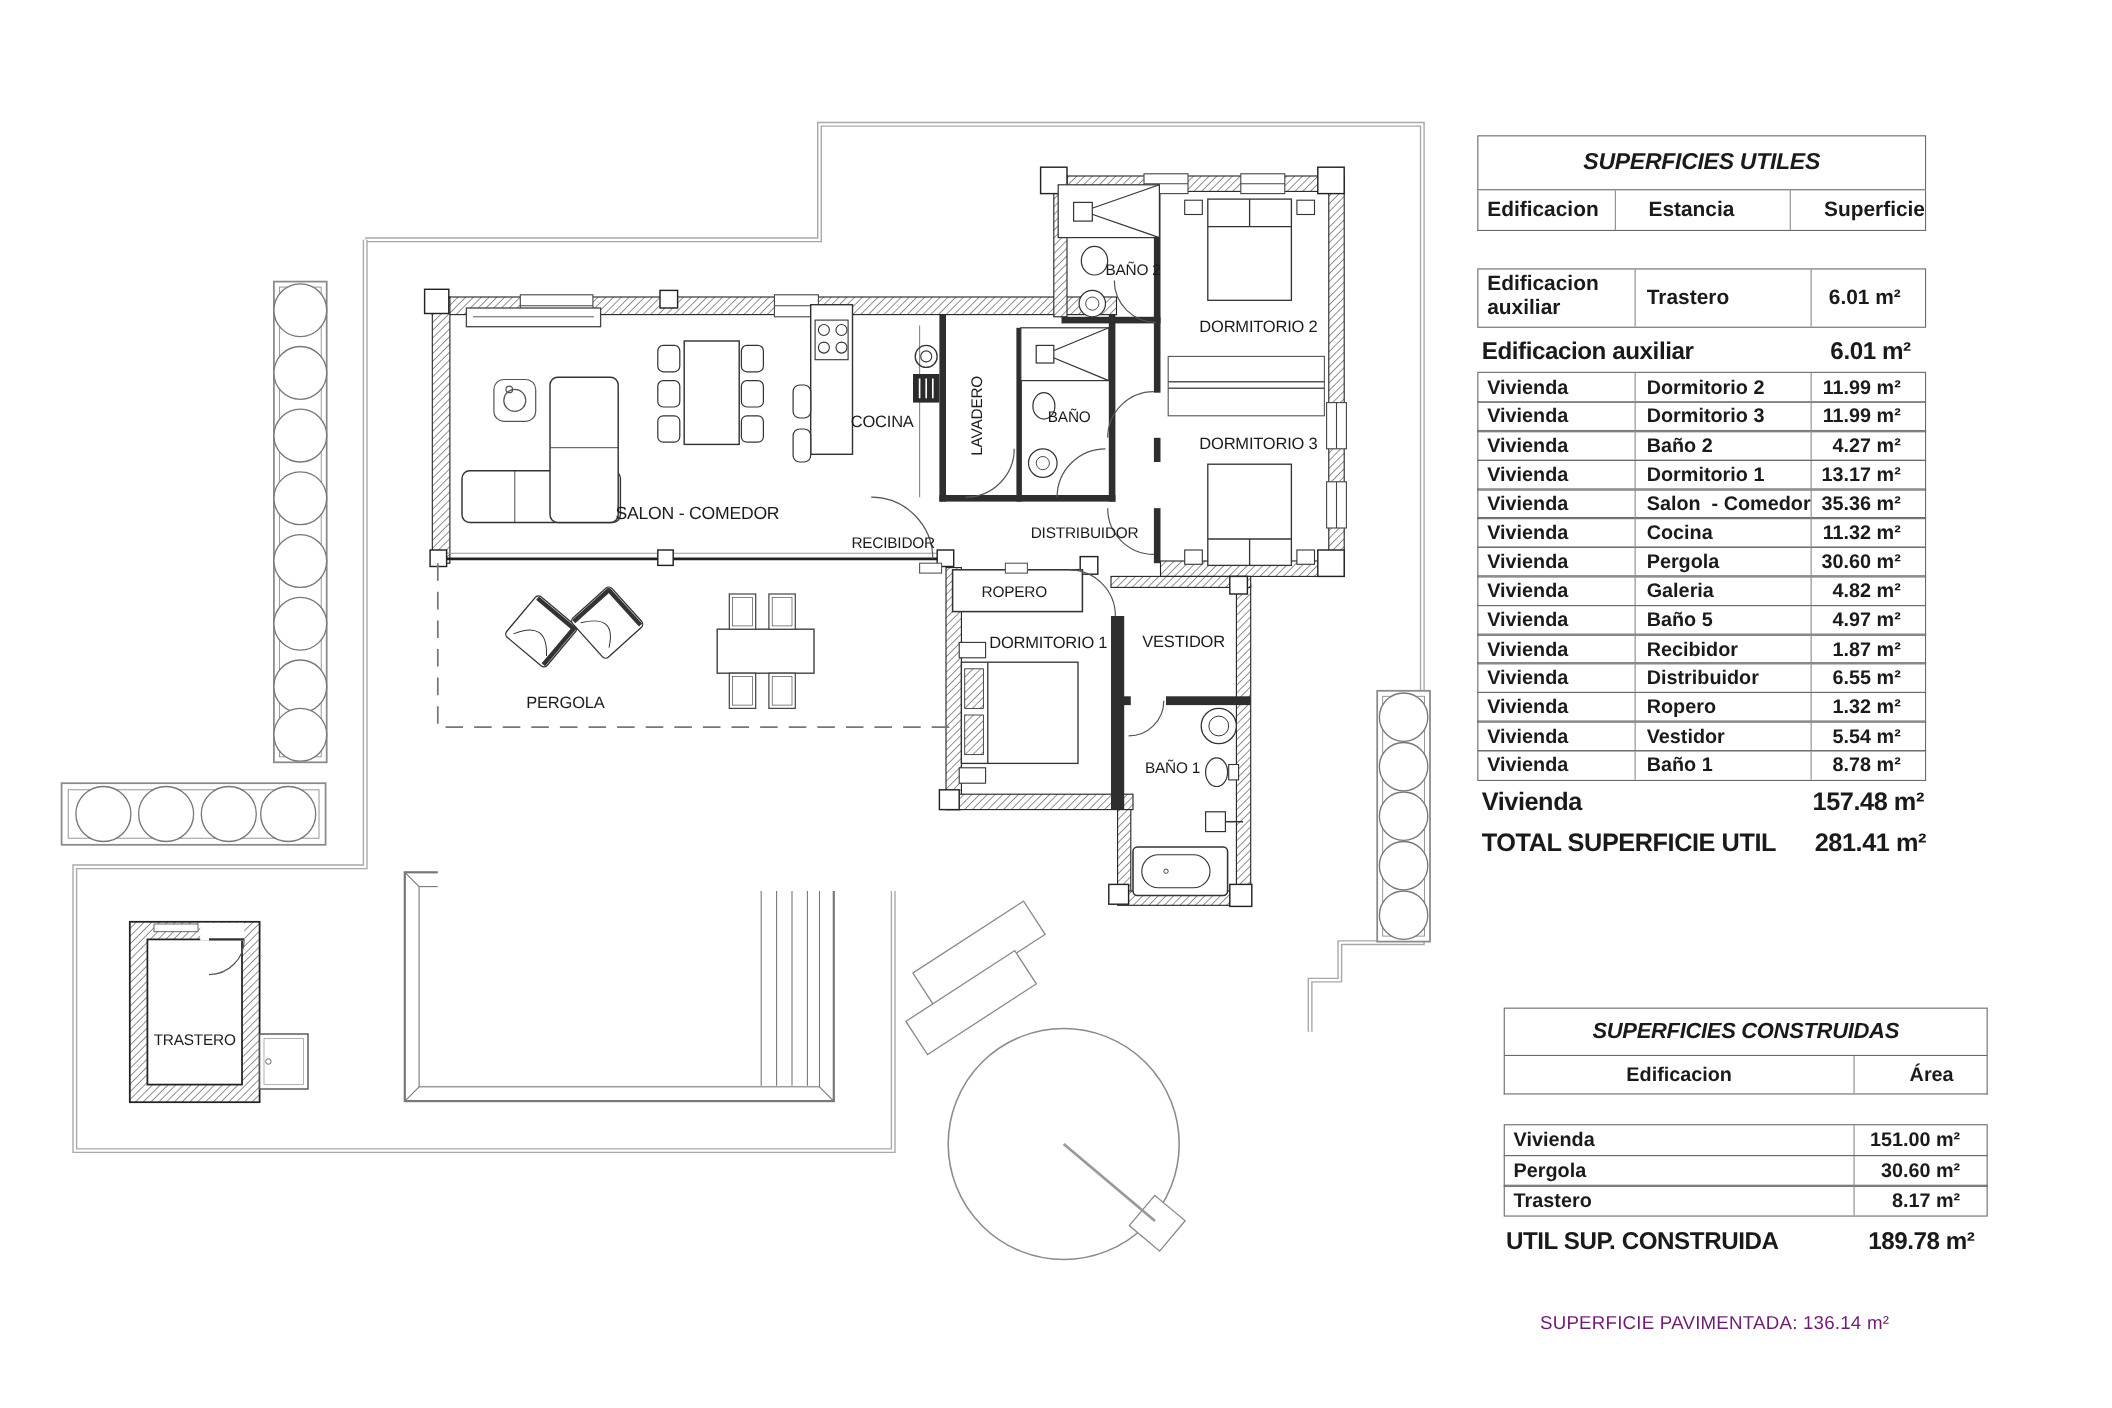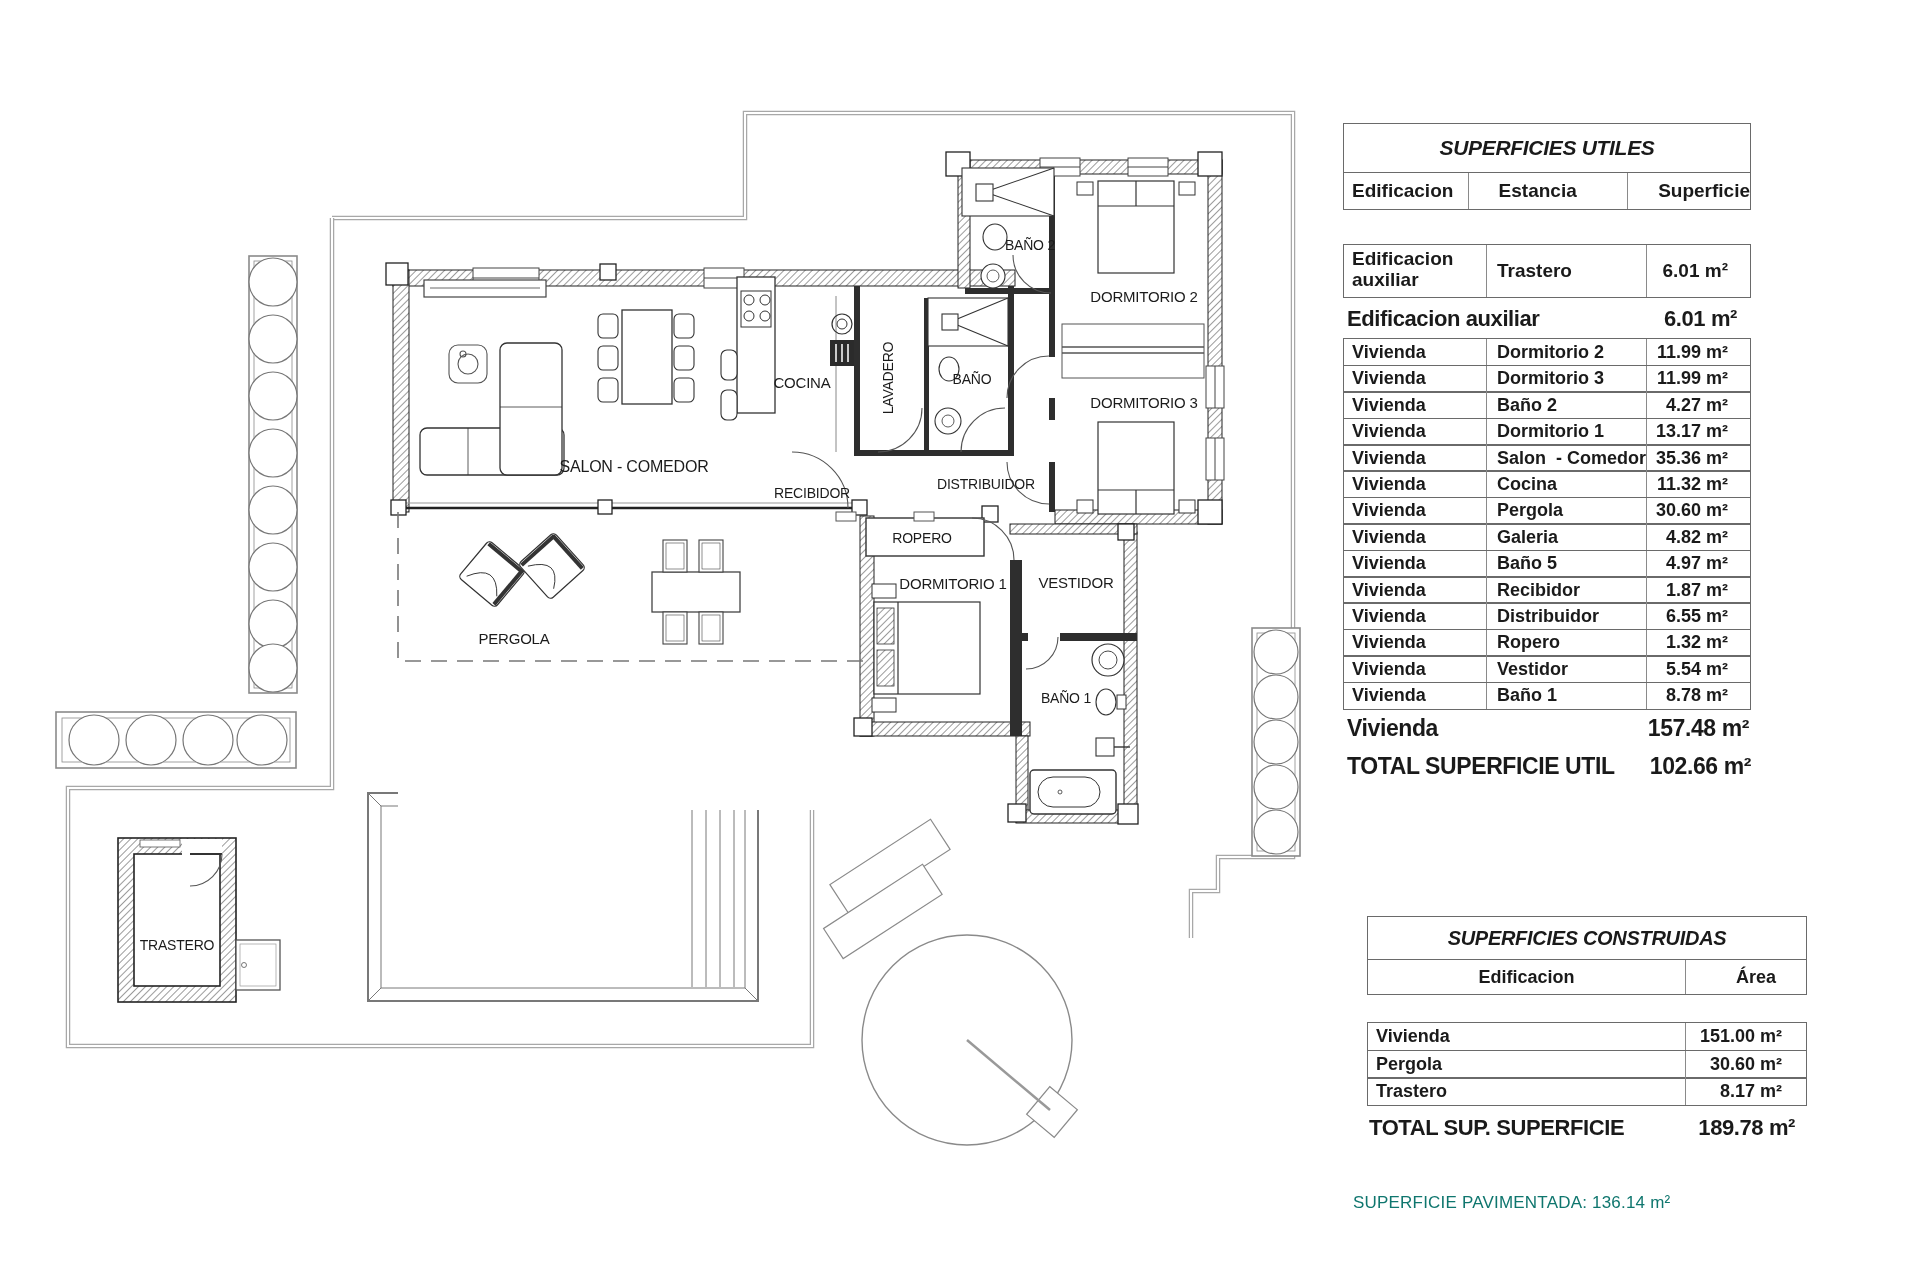--- a/index.html
+++ b/index.html
@@ -37,21 +37,21 @@
   .rc3{flex:1;justify-content:flex-end;padding-right:22px;}
   .r2c1{width:318px;padding-left:8px;border-right:1.2px solid #8a8a8a;}
   .r2c2{flex:1;justify-content:flex-end;padding-right:24px;}
   .sum-row{display:flex;justify-content:space-between;align-items:center;font-weight:bold;
            letter-spacing:-0.4px;}
   .sub1{height:42px;font-size:22px;padding:0 14px 0 4px;}
   .sub2{height:38px;font-size:23px;padding:0 2px 0 4px;}
   .tot1{height:38px;font-size:23px;padding:0 0 0 4px;text-align:right;}
   .tot2{height:38px;font-size:22px;padding:0 12px 0 2px;margin-top:3px;}
 
-  .footnote{position:absolute;left:1353px;top:1193px;font-size:17px;color:#0f766e;
+  .footnote{position:absolute;left:1400px;top:1193px;font-size:17px;color:#701a75;
             letter-spacing:0.2px;}
 </style>
 </head>
 <body>
 
 <svg class="plan" width="1340" height="1280" viewBox="0 0 1340 1280">
   <defs>
     <pattern id="ht" width="5" height="5" patternUnits="userSpaceOnUse" patternTransform="rotate(45)">
       <rect width="5" height="5" fill="#ffffff"></rect>
       <line x1="0" y1="0" x2="0" y2="5" stroke="#707070" stroke-width="1.4"></line>
@@ -465,21 +465,21 @@
         <div class="rc rc2">Baño 1</div>
         <div class="rc rc3">8.78 m²</div>
       </div>
     </div>
   <div class="sum-row sub2">
     <span>Vivienda</span>
     <span>157.48 m²</span>
   </div>
   <div class="sum-row tot1">
     <span>TOTAL SUPERFICIE UTIL</span>
-    <span>102.66 m²</span>
+    <span>281.41 m²</span>
   </div>
 </div>
 
 <div class="tbl2">
   <div class="t-title">SUPERFICIES CONSTRUIDAS</div>
   <div class="t-head">
     <div class="hc h2c1">Edificacion</div>
     <div class="hc h2c2">Área</div>
   </div>
   <div class="gap2"></div>
@@ -494,18 +494,18 @@
         <div class="rc r2c1">Pergola</div>
         <div class="rc r2c2">30.60 m²</div>
       </div>
 
       <div class="box-row t2-row">
         <div class="rc r2c1">Trastero</div>
         <div class="rc r2c2">8.17 m²</div>
       </div>
     </div>
   <div class="sum-row tot2">
-    <span>TOTAL SUP. SUPERFICIE</span>
+    <span>UTIL SUP. CONSTRUIDA</span>
     <span>189.78 m²</span>
   </div>
 </div>
 
 <div class="footnote">SUPERFICIE PAVIMENTADA: 136.14 m²</div>
 
 </body></html>

